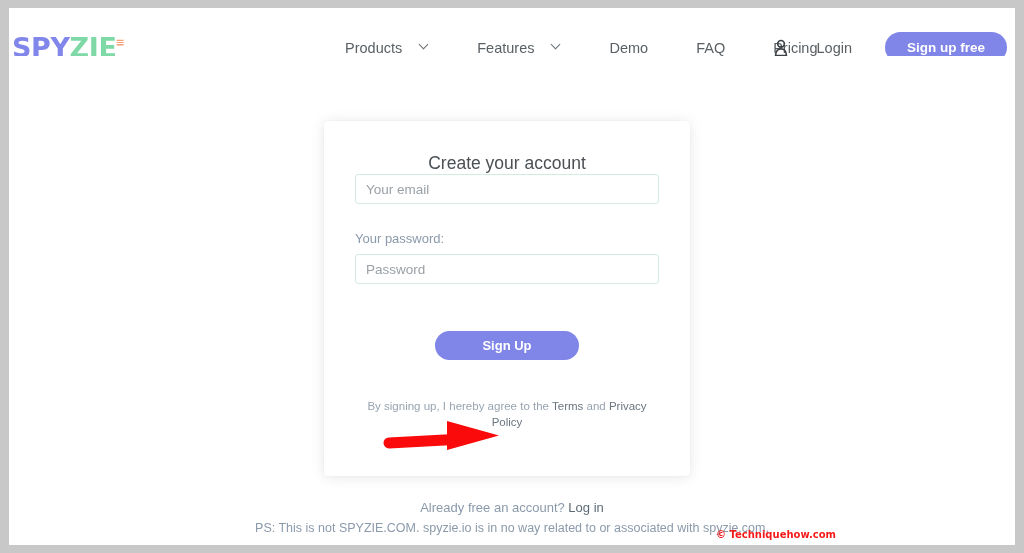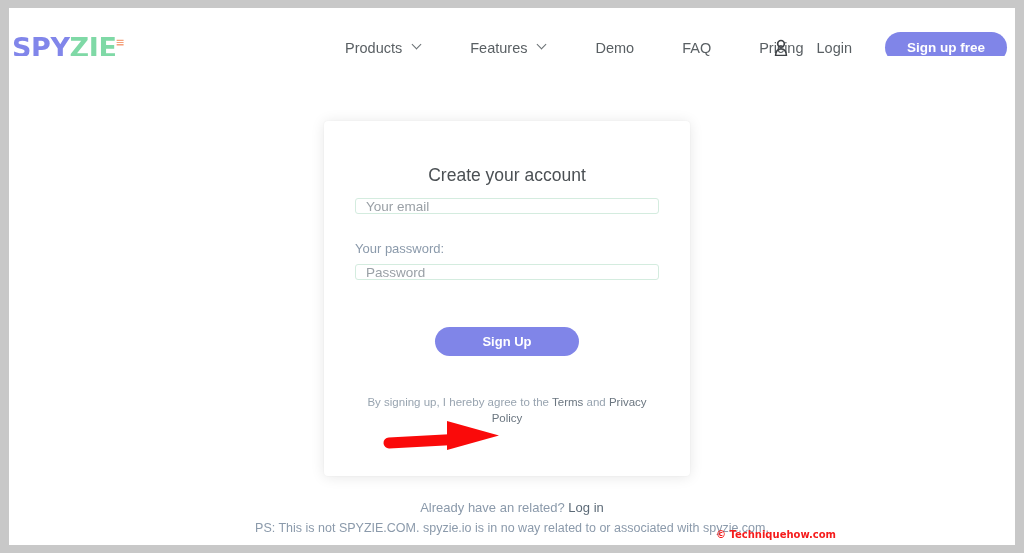--- a/index.html
+++ b/index.html
@@ -71,21 +71,21 @@
     left: 328px;
     top: 0;
     height: 47px;
     display: flex;
     align-items: center;
     gap: 0px;
   }
   .nav-item {
     display: flex;
     align-items: center;
-    gap: 11px;
+    gap: 18px;
     font-size: 14.5px;
     color: #595f63;
     padding: 0 24px;
     cursor: pointer;
     white-space: nowrap;
   }
   .nav-item:first-child { padding-left: 8px; }
   .chev {
     display: inline-block;
     width: 9px;
@@ -159,35 +159,35 @@
     background: #ffffff;
     border-radius: 4px;
     box-shadow: 0 1px 14px rgba(0,0,0,0.10), 0 0 2px rgba(0,0,0,0.05);
     box-sizing: border-box;
     padding: 0 31px;
   }
   .card-title {
     text-align: center;
     font-size: 17.5px;
     color: #4b5054;
-    margin: 12px;
+    margin: 0;
     padding-top: 32px;
     font-weight: 400;
   }
   .field-label {
     font-size: 13px;
     color: #8b9aab;
     margin-top: 27px;
     margin-bottom: 8px;
   }
   .field-label.first { margin-top: 37px; }
   .text-input {
     display: block;
     width: 100%;
-    height: 16px;
+    height: 30px;
     box-sizing: border-box;
     border: 1px solid #d4ecdf;
     border-radius: 3px;
     padding: 0 10px;
     font-size: 13.5px;
     color: #555b60;
     font-family: "Liberation Sans", sans-serif;
     background: #ffffff;
     outline: none;
   }
@@ -326,21 +326,21 @@
           <span>By signing up, I hereby agree to the </span><a>Terms</a><span> and </span><a>Privacy Policy</a>
         </div>
       </div>
 
       <svg class="arrow-svg" viewBox="0 0 135 40">
         <path d="M12 29 L86 25" stroke="#fa0a0a" stroke-width="11" stroke-linecap="round"></path>
         <path d="M70 7 L122 21.5 L70 36 Z" fill="#fa0a0a"></path>
       </svg>
 
       <div class="footer-login">
-        <span>Already have an related? </span><a>Log in</a>
+        <span>Already free an account? </span><a>Log in</a>
       </div>
 
       <div class="footer-ps">PS: This is not SPYZIE.COM. spyzie.io is in no way related to or associated with spyzie.com.</div>
 
       <div class="watermark">© Techniquehow.com</div>
 
     </div>
   </div>
 </div>
 

